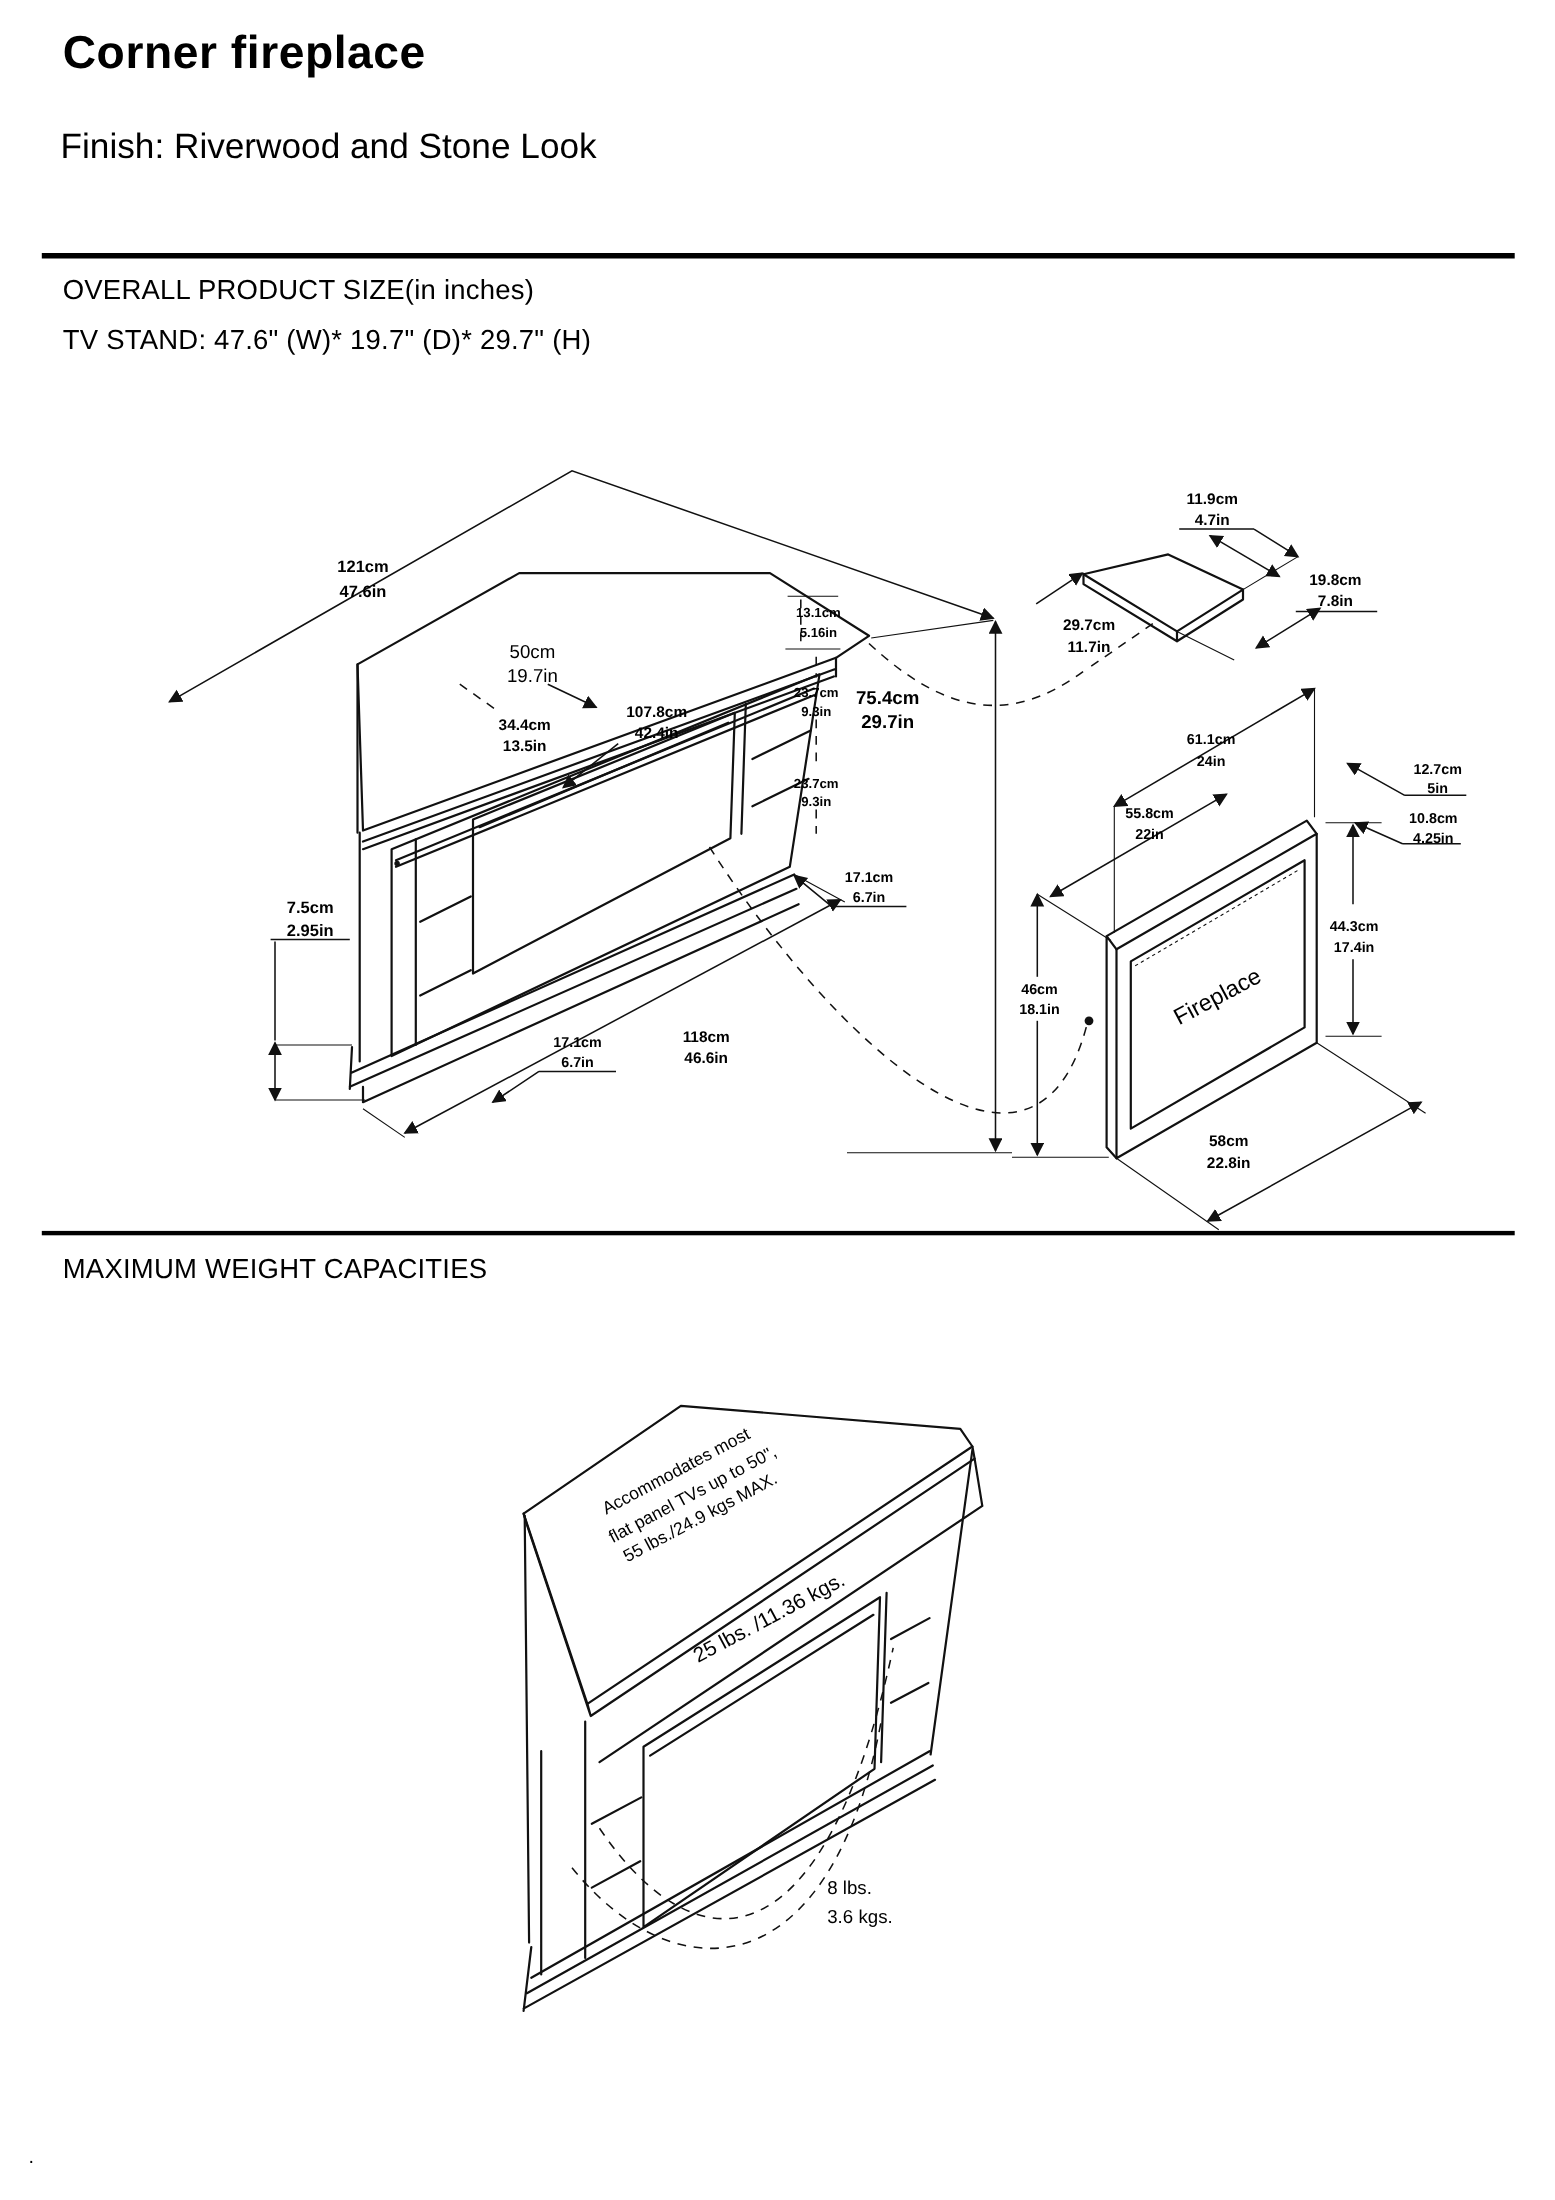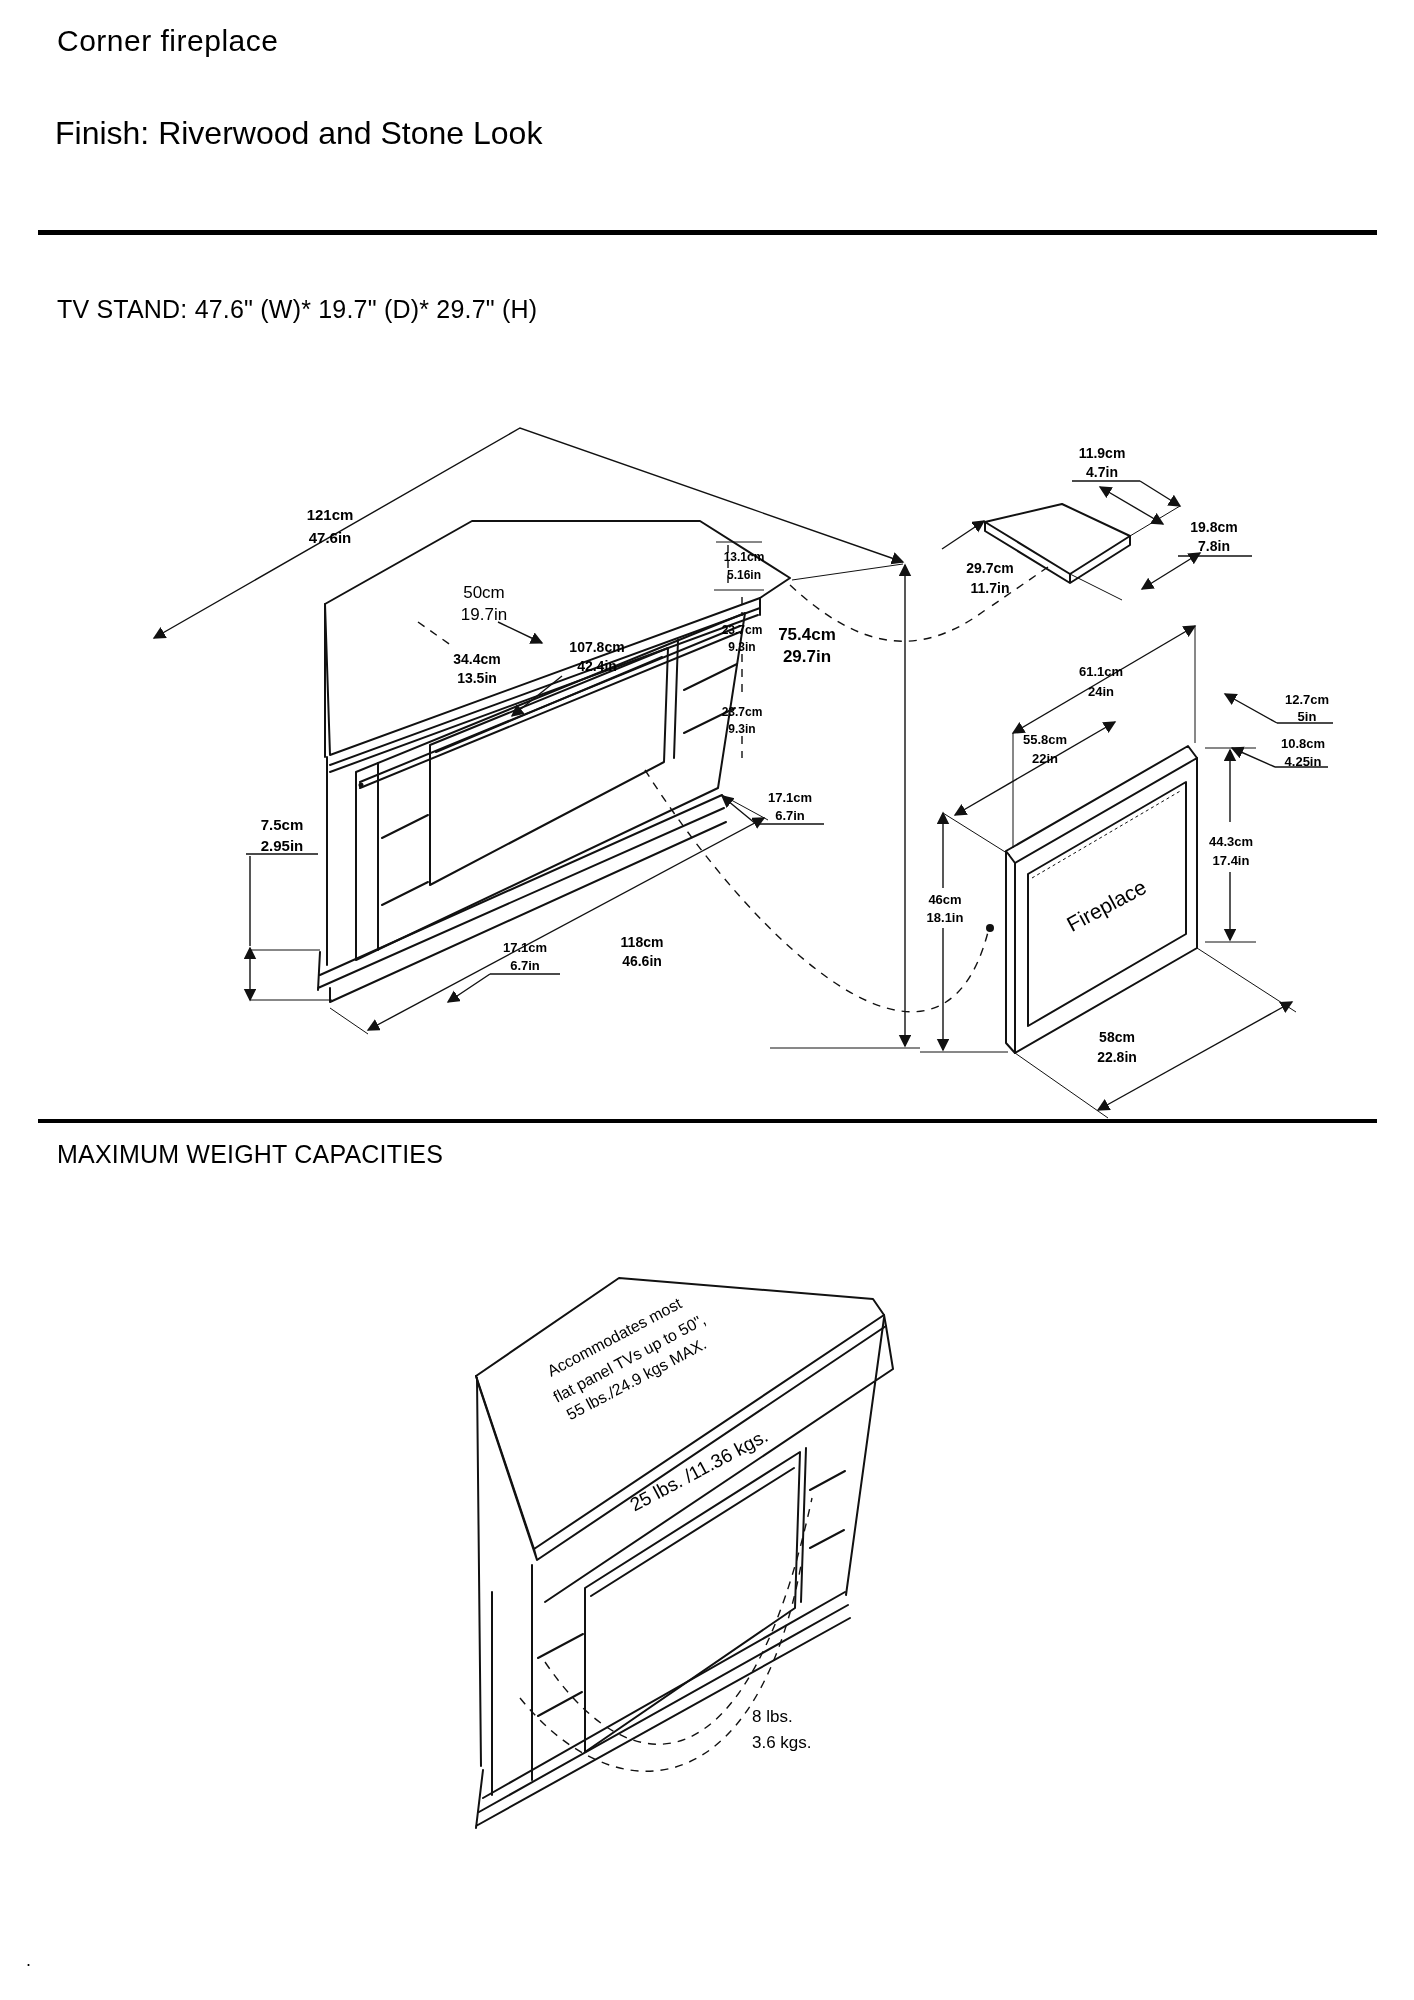--- a/index.html
+++ b/index.html
@@ -1,19 +1,19 @@
 <!DOCTYPE html>
 <html><head>
 <meta charset="utf-8">
 <style>
   html,body{margin:0;padding:0;background:#fff;}
   .page{position:relative;width:1414px;height:2000px;background:#ffffff;overflow:hidden;
         font-family:"Liberation Sans",sans-serif;color:#000;}
   .abs{position:absolute;}
-  .title{left:57px;top:24px;font-size:30px;font-weight:normal;letter-spacing:.5px;}
+  .title{left:57px;top:24px;font-size:42px;font-weight:bold;letter-spacing:.5px;}
   .model{left:55px;top:76px;font-size:32px;}
   .finish{left:55px;top:115px;font-size:32px;}
   .rule{left:38px;width:1339px;background:#000;}
   .rule1{top:230px;height:5px;}
   .rule2{top:1119px;height:4px;}
   .sec-h{left:57px;font-size:25px;letter-spacing:.2px;}
   .sizeh{top:250px;}
   .sizeln{top:295px;}
   .wth{top:1140px;}
   .footdot{left:26px;top:1950px;font-size:18px;}
@@ -29,20 +29,21 @@
 </head>
 <body>
 
 <div class="page">
 
   <div class="abs title">Corner fireplace</div>
   <div class="abs finish">Finish: Riverwood and Stone Look</div>
 
   <div class="abs rule rule1"></div>
 
+  <div class="abs sec-h sizeh">OVERALL PRODUCT SIZE(in inches)</div>
   <div class="abs sec-h sizeln">TV STAND:  47.6"  (W)* 19.7"  (D)*  29.7"  (H)</div>
 
   <svg style="top:330px" width="1414" height="790" viewBox="0 330 1414 790">
     <defs>
       <marker id="ah" markerWidth="10" markerHeight="10" refX="8" refY="4.5" orient="auto-start-reverse">
         <path d="M0,0 L9,4.5 L0,9 Z" fill="#111"></path>
       </marker>
     </defs>
 
     <g>

